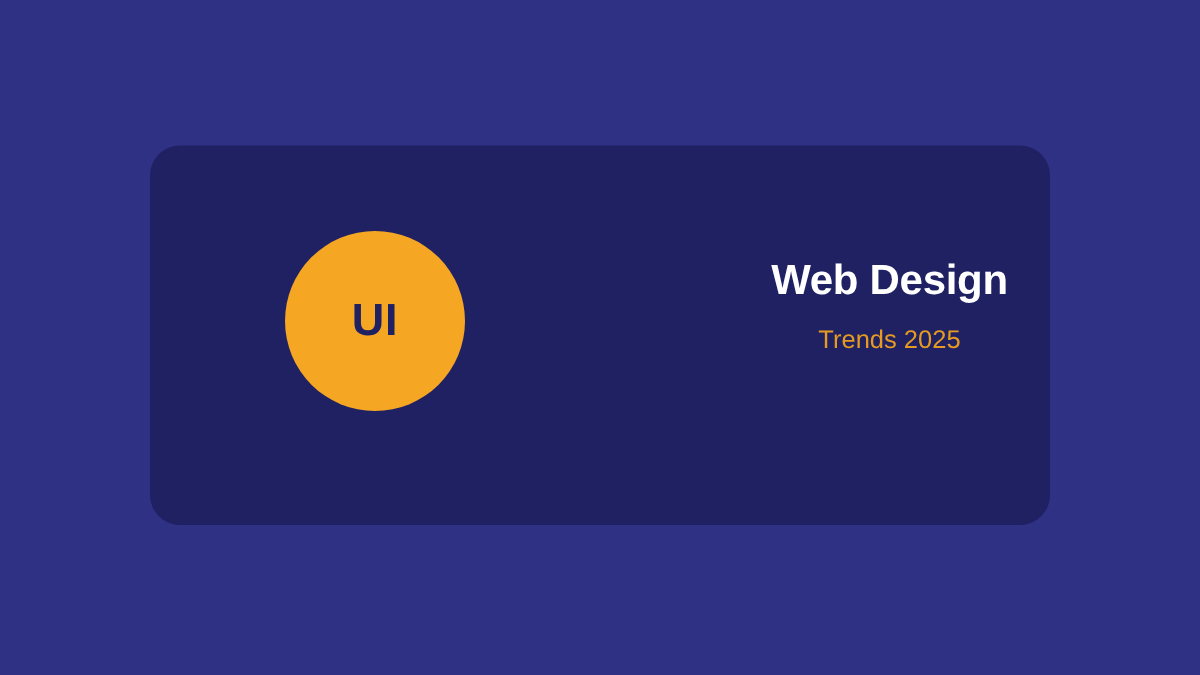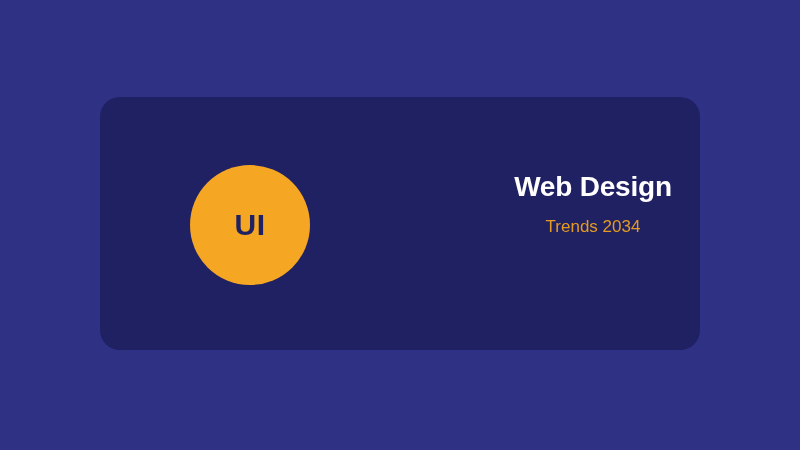--- a/index.html
+++ b/index.html
@@ -30,21 +30,21 @@
     height: 253px;
     background: #1f2163;
     border-radius: 20px;
     box-sizing: border-box;
   }
 
   
   #badge {
     position: absolute;
     left: 90px;   
-    top: 68px;    
+    top: 57px;    
     width: 120px;
     height: 120px;
     border-radius: 50%;
     background: #f5a623;
     display: flex;
     align-items: center;
     justify-content: center;
   }
   #badge-label {
     font-size: 30px;
@@ -88,18 +88,18 @@
 <div id="stage">
 
   <div id="promo-card">
 
     <div id="badge">
       <span id="badge-label">UI</span>
     </div>
 
     <div id="text-block">
       <div id="card-title">Web Design</div>
-      <div id="card-subtitle">Trends 2034</div>
+      <div id="card-subtitle">Trends 2025</div>
     </div>
 
   </div>
 
 </div>
 
 </body></html>

